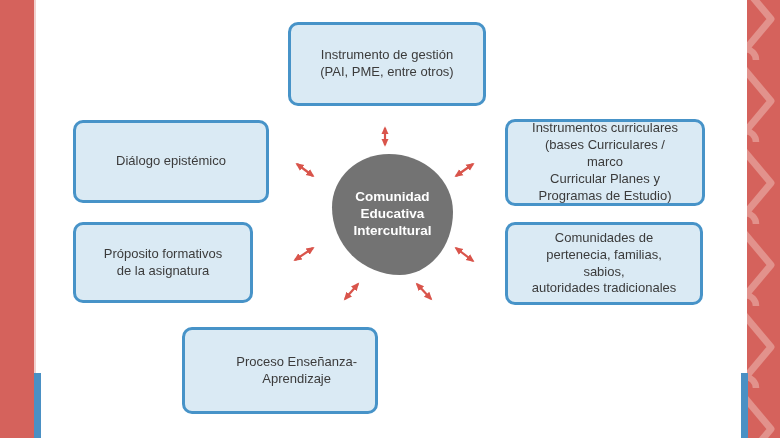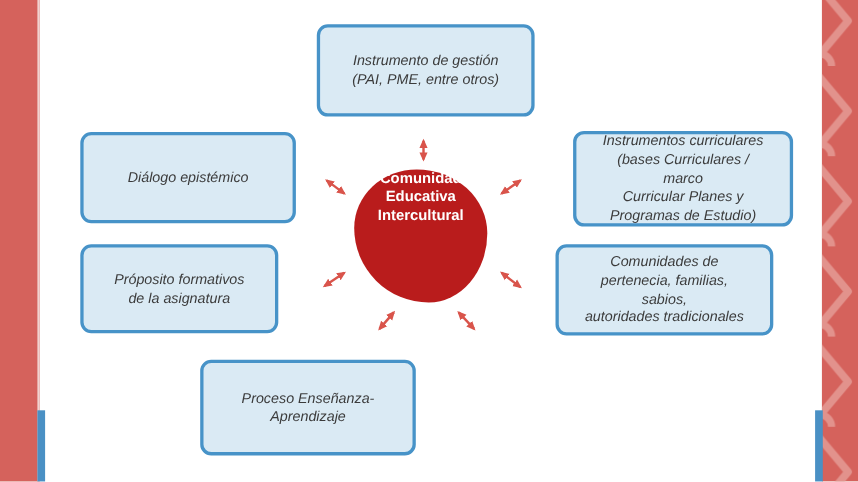--- a/index.html
+++ b/index.html
@@ -13,36 +13,35 @@
   .left-blue-bar{position:absolute;left:34px;top:373px;width:7px;height:65px;background:#4a90c4;}
   .right-pattern{position:absolute;left:747px;top:0;width:33px;height:438px;display:block;}
   .right-blue-bar{position:absolute;left:741px;top:373px;width:7px;height:65px;background:#4a90c4;}
   
   .dbox{
     position:absolute;box-sizing:border-box;
     background:#daeaf4;border:3px solid #4793c8;border-radius:10px;
     display:flex;align-items:center;justify-content:center;
     text-align:center;color:#3b3b3b;font-size:13px;line-height:1.3;
     padding:3px 18px;
-    font-style:italic;
   }
   .dbox .box-label{white-space:pre-line;}
   .box-top{left:288px;top:22px;width:198px;height:84px;}
   .box-left-upper{left:73px;top:120px;width:196px;height:83px;}
   .box-left-lower{left:73px;top:222px;width:180px;height:81px;}
-  .box-right-upper{left:505px;top:119px;width:200px;height:87px;margin-left:16px;}
+  .box-right-upper{left:505px;top:119px;width:200px;height:87px;}
   .box-right-middle{left:505px;top:222px;width:198px;height:83px;}
-  .box-bottom-left{left:182px;top:327px;width:196px;height:87px;}
+  .box-bottom-left{left:182px;top:327px;width:196px;height:87px;justify-content:flex-end;}
   .box-bottom-right{left:403px;top:327px;width:202px;height:88px;}
   
   .center-blob{
-    position:absolute;left:322px;top:154px;width:121px;height:121px;
-    background:#b91c1c;
+    position:absolute;left:332px;top:154px;width:121px;height:121px;
+    background:#737373;
     border-radius:47% 53% 44% 56% / 44% 48% 52% 56%;
-    display:flex;justify-content:center;
+    display:flex;align-items:center;justify-content:center;
     color:#ffffff;font-weight:bold;font-size:13.5px;line-height:1.25;
     text-align:center;
   }
   .center-blob .blob-label{white-space:pre-line;}
   
   .arrows{position:absolute;left:0;top:0;pointer-events:none;}
 </style>
 </head>
 <body>
 

